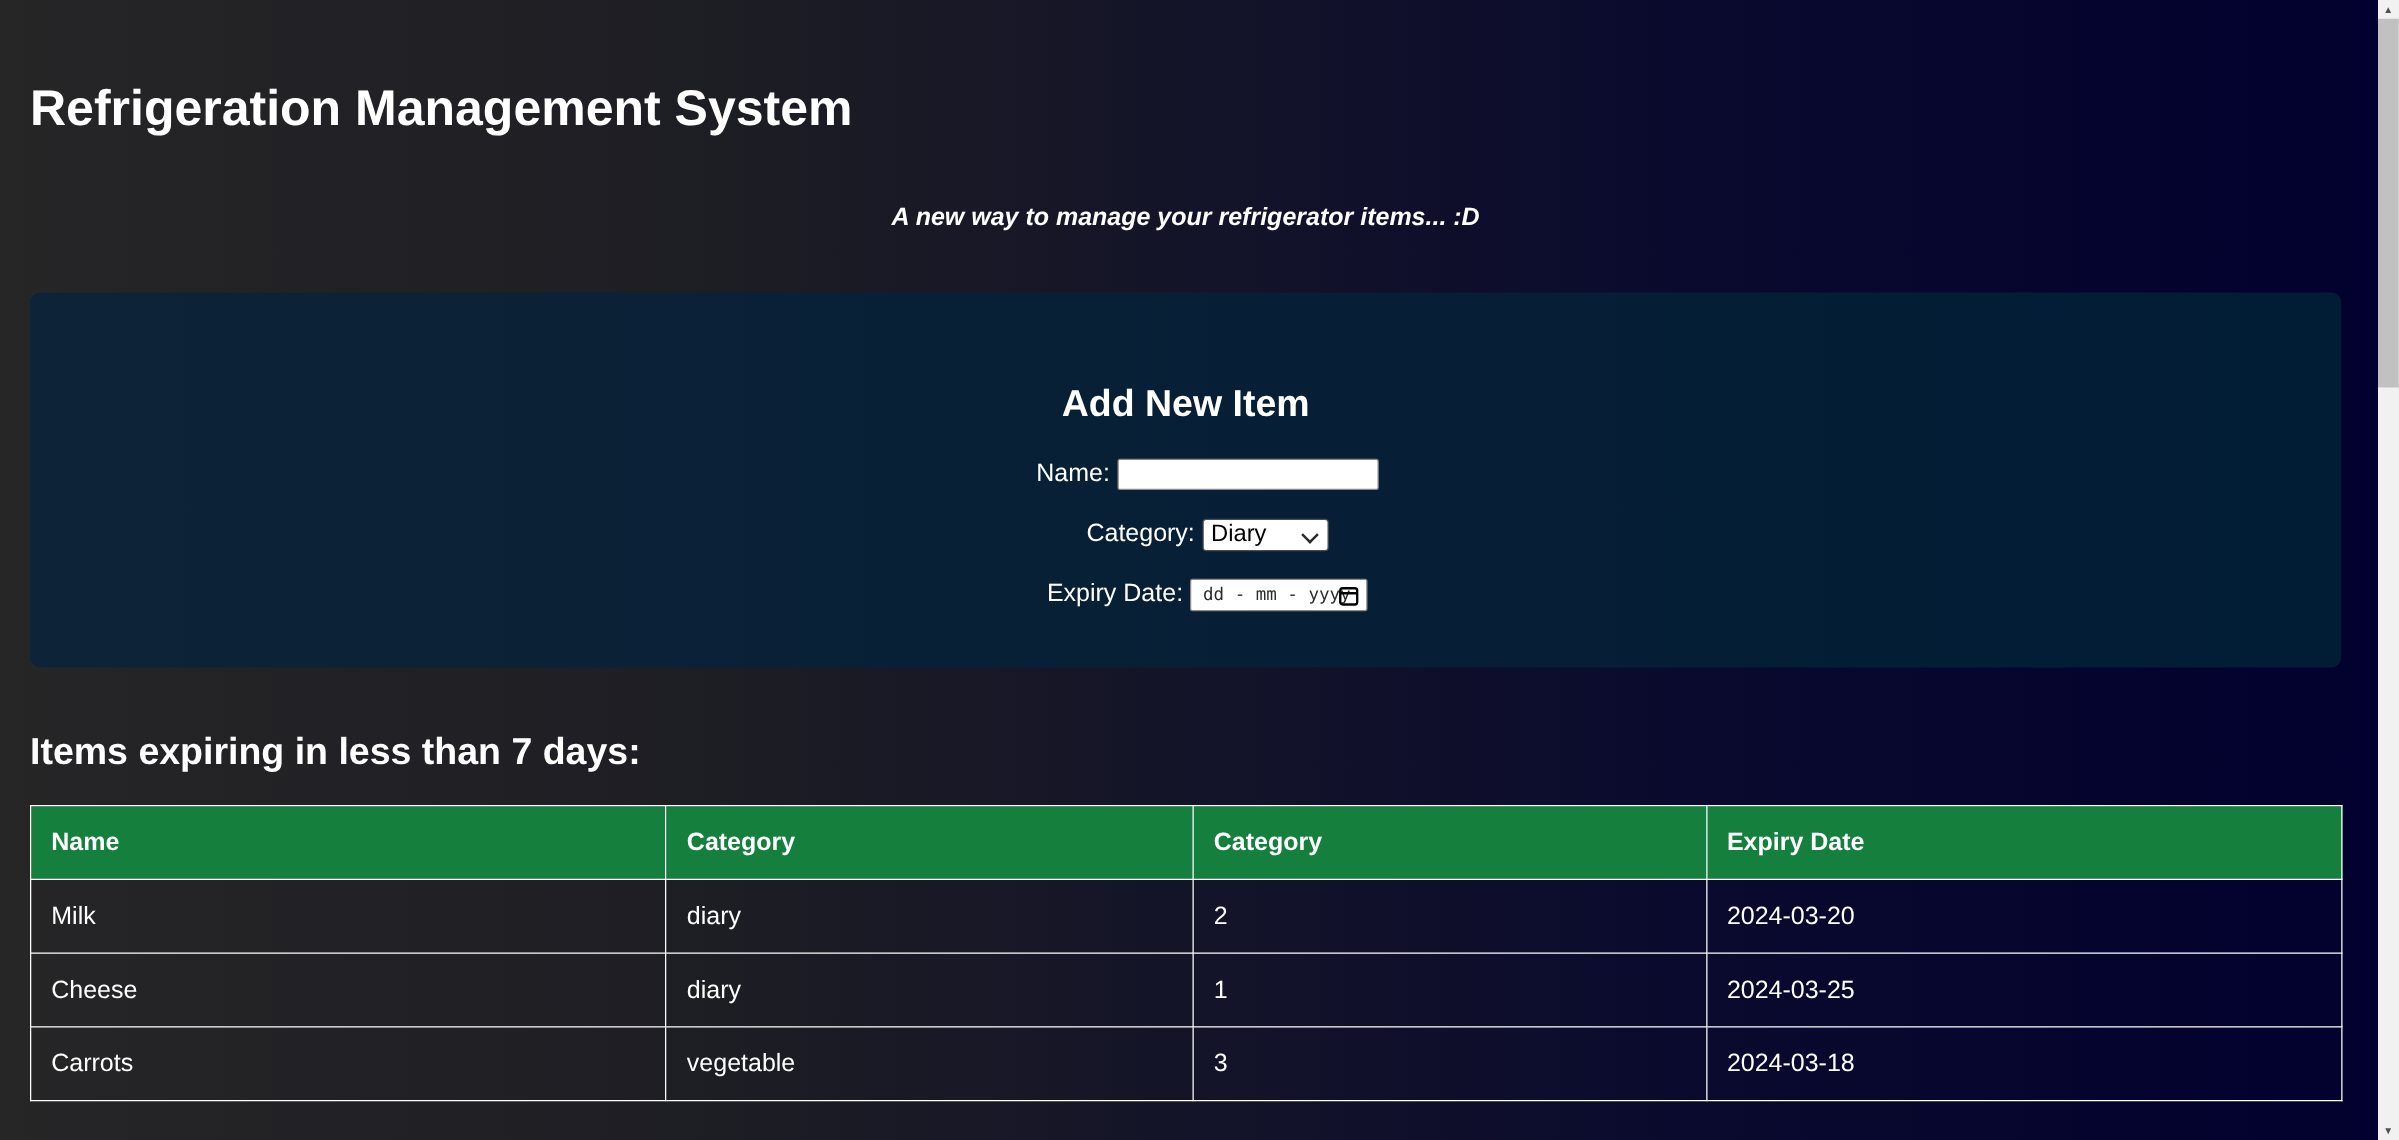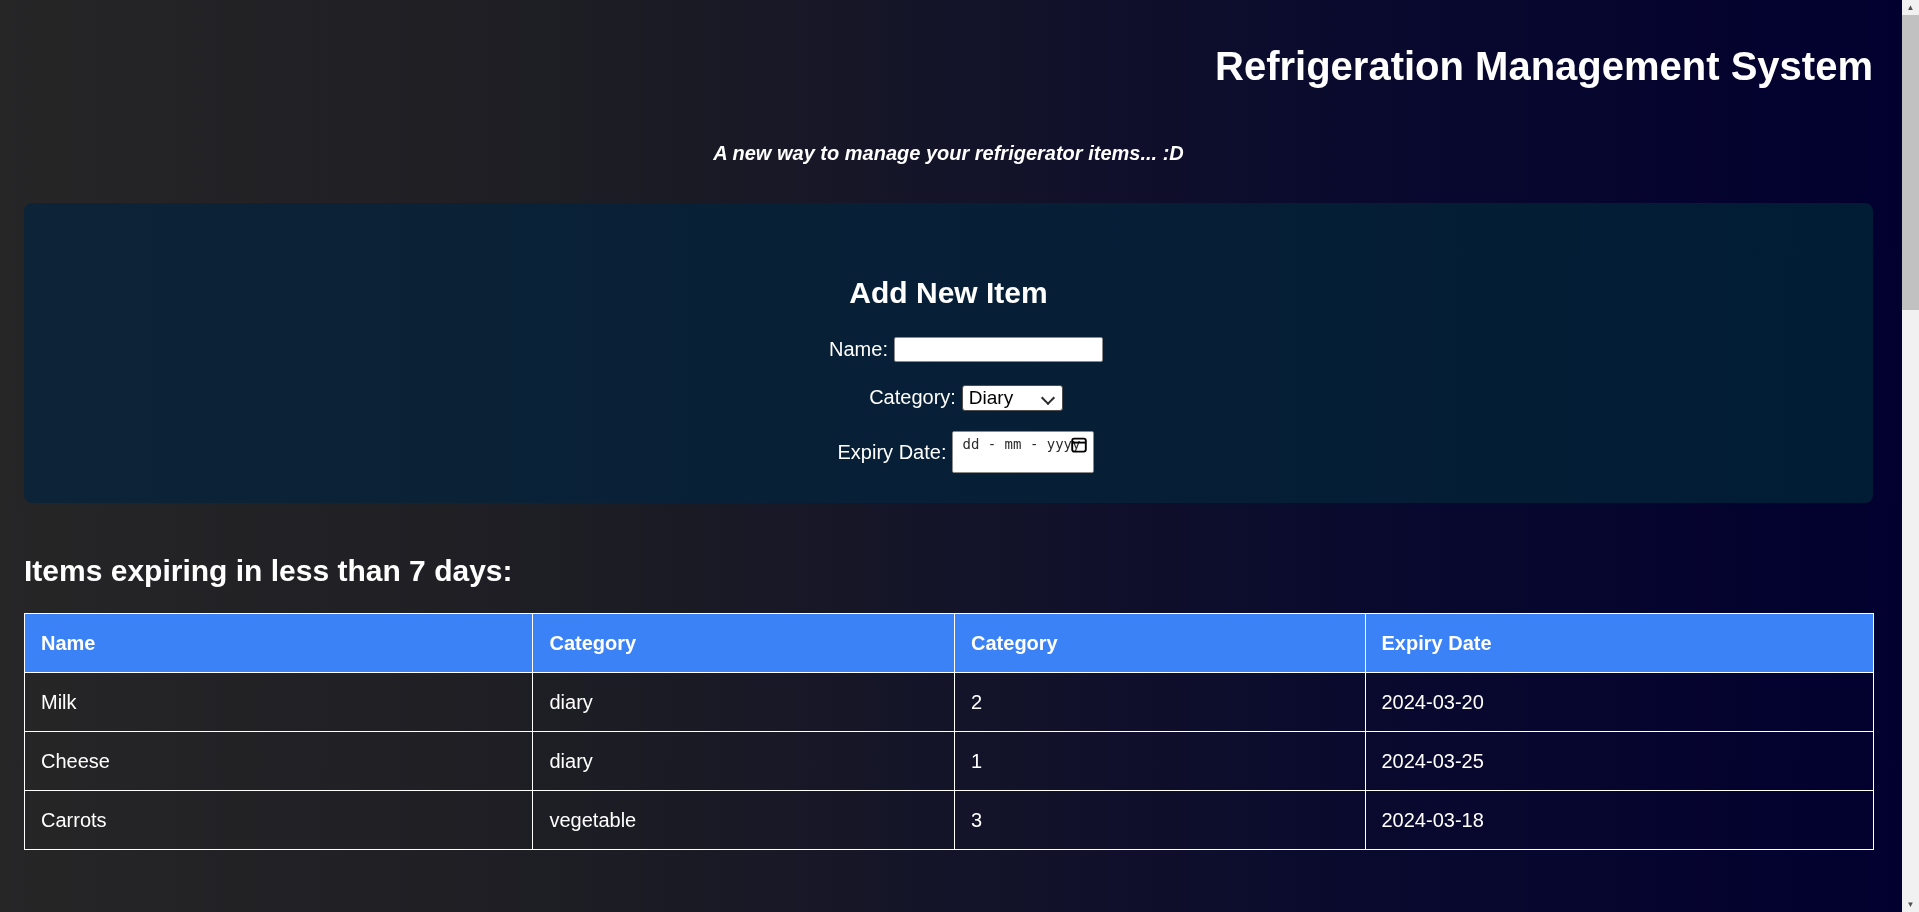--- a/index.html
+++ b/index.html
@@ -5,37 +5,37 @@
   * { margin: 0; padding: 0; box-sizing: content-box; }
   html, body { width: 1919px; height: 912px; overflow: hidden; }
   body {
     font-family: "Liberation Sans", "DejaVu Sans", sans-serif;
     background: linear-gradient(90deg, #262627 0%, #1d1d24 30%, #0a0a2e 70%, #02002e 100%);
     color: #fff;
   }
   .content { margin: 0 46px 0 24px; }
 
   .page-title {
-    margin-top: 44px;
-    text-align: right;
+    margin-top: 65px;
+    text-align: left;
     font-size: 40px;
     font-weight: bold;
     color: #fff;
   }
   .subtitle {
     margin-top: 53px;
     text-align: center;
     font-size: 20px;
     font-weight: bold;
     font-style: italic;
     color: #fff;
   }
 
   .panel {
-    margin-top: 38px;
+    margin-top: 48px;
     border-radius: 8px;
     background: linear-gradient(90deg, #0d2337 0%, #011c35 100%);
     padding: 73px 0 24px 0;
   }
   .panel-heading {
     text-align: center;
     font-size: 30px;
     font-weight: bold;
     color: #fff;
   }
@@ -88,21 +88,21 @@
     width: 8px;
     height: 8px;
     border-left: 2px solid #2b2b2b;
     border-bottom: 2px solid #2b2b2b;
     transform: rotate(-45deg);
   }
   .date-box {
     display: inline-block;
     position: relative;
     width: 142px;
-    height: 42px;
+    height: 26px;
     box-sizing: border-box;
     background: #fff;
     border: 1px solid #8a8a8a;
     border-radius: 2px;
     vertical-align: middle;
     text-align: left;
     padding-left: 9px;
     font-family: "DejaVu Sans Mono", monospace;
     font-size: 14px;
     line-height: 24px;
@@ -135,21 +135,21 @@
   }
   .expiry-table th, .expiry-table td {
     border: 1.5px solid #ffffff;
     height: 58px;
     padding: 0 8px 0 16px;
     text-align: left;
     vertical-align: middle;
     font-size: 20px;
     color: #fff;
   }
-  .expiry-table th { background: #3b82f6; font-weight: bold; }
+  .expiry-table th { background: #15803d; font-weight: bold; }
   .col-name   { width: 27.5%; }
   .col-cat    { width: 22.8%; }
   .col-qty    { width: 22.2%; }
   .col-exp    { width: 27.5%; }
 
   .scrollbar {
     position: fixed;
     top: 0; right: 0;
     width: 17px; height: 912px;
     background: #f1f1f1;

